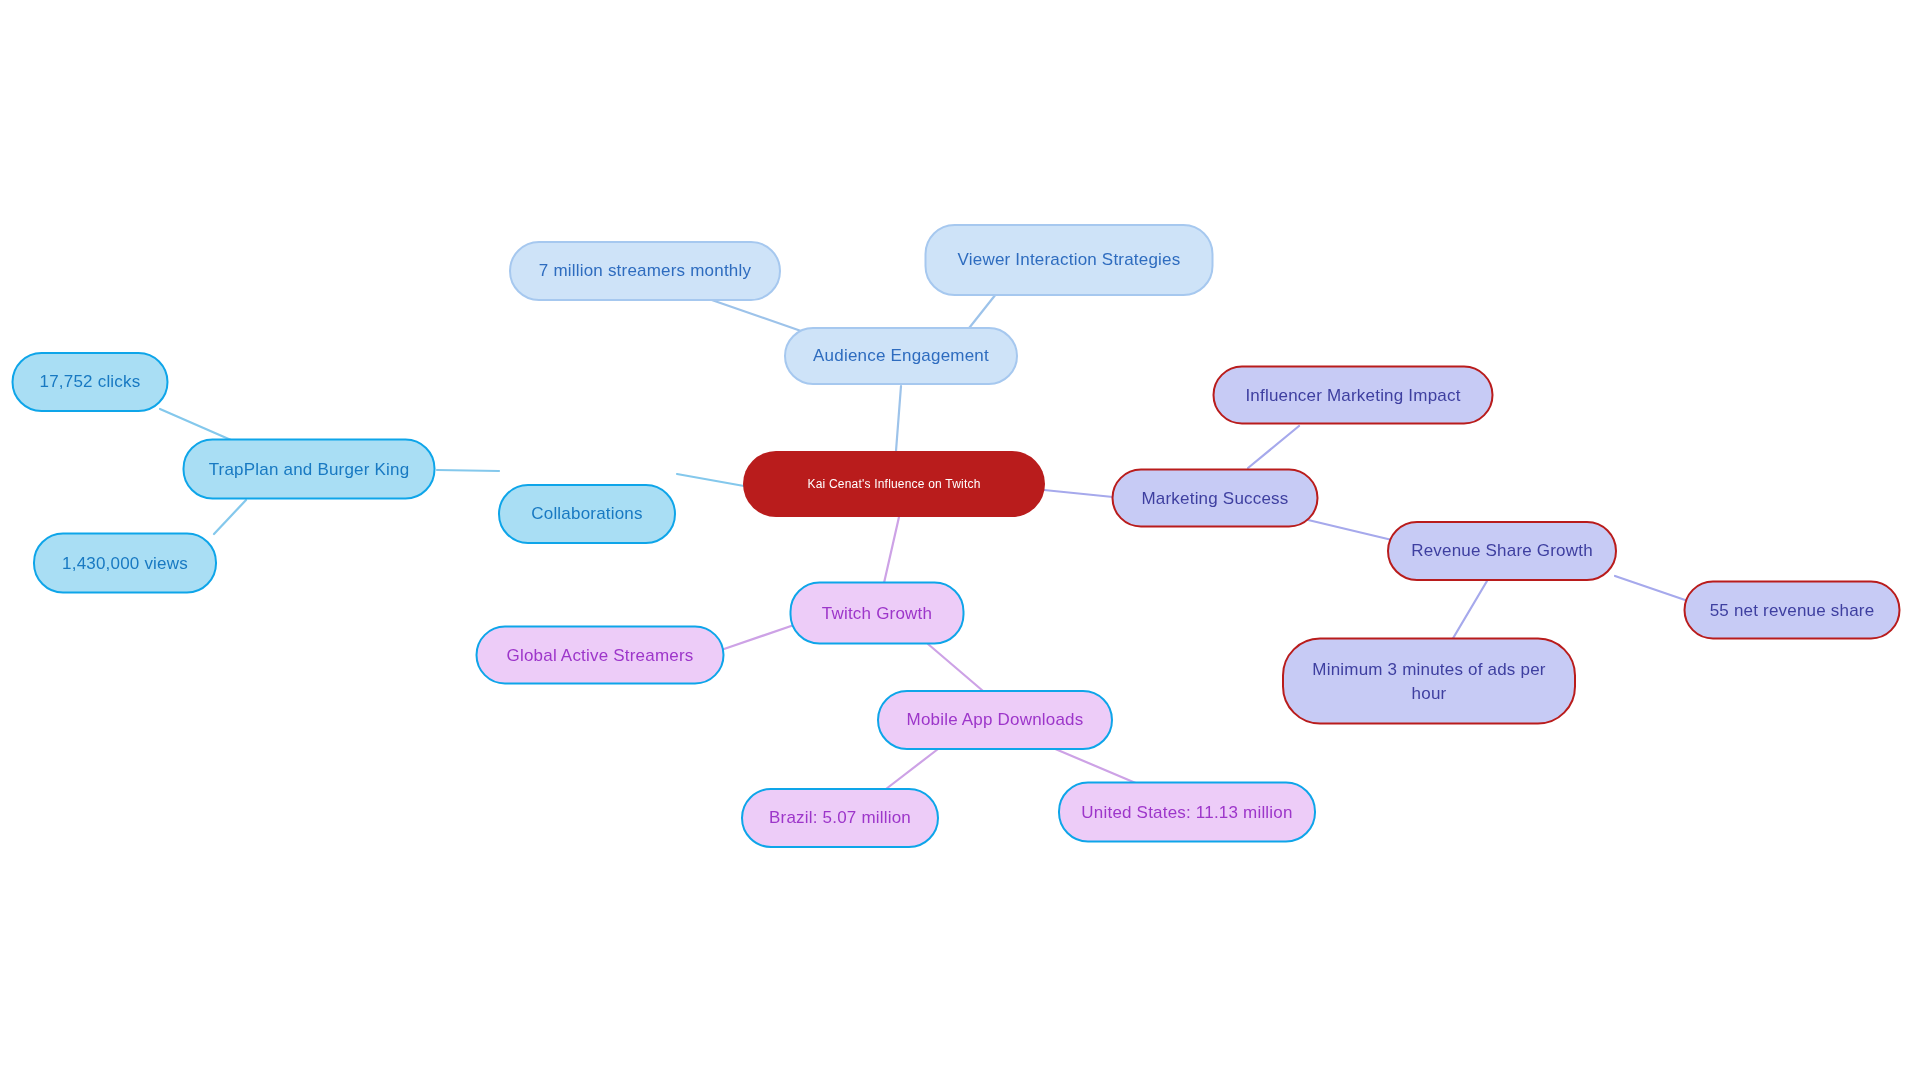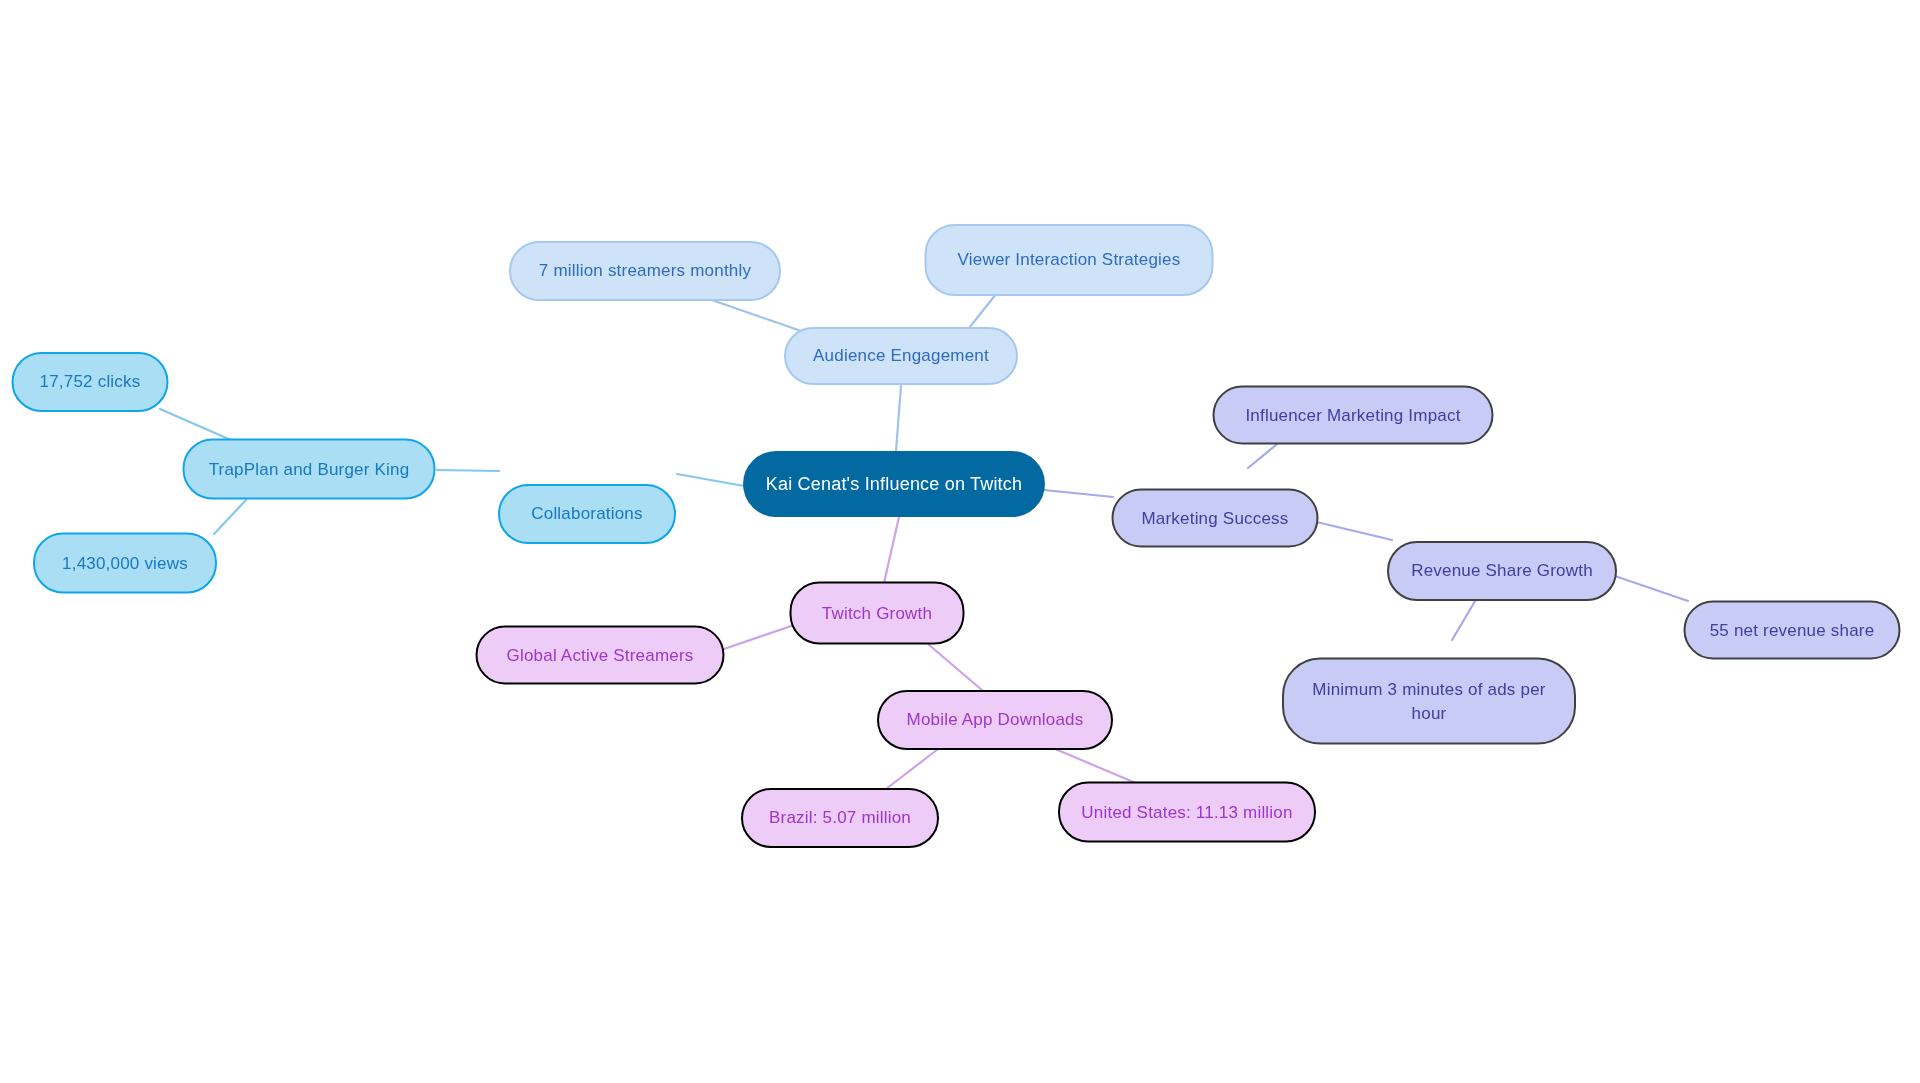--- a/index.html
+++ b/index.html
@@ -26,46 +26,45 @@
     font-size: 17px;
     font-weight: 500;
     letter-spacing: 0.2px;
     padding: 0 16px;
     white-space: nowrap;
     cursor: pointer;
   }
   .node.wrap { white-space: normal; line-height: 1.4; border-radius: 38px; }
 
   .node-root {
-    background: #0369a1;
+    background: #b91c1c;
     color: #ffffff;
     border-radius: 33px;
-    font-size: 18px;
+    font-size: 12px;
     font-weight: 400;
     z-index: 2;
   }
   .b-audience {
     background: #cee3f8;
     border: 2px solid #a6c8ef;
     color: #2e6cbf;
   }
   .b-collab {
     background: #a9def4;
     border: 2px solid #0ea5e9;
     color: #1879c2;
   }
   .b-marketing {
     background: #c7cbf5;
-    border: 2px solid #404040;
+    border: 2px solid #b91c1c;
     color: #3e3fa0;
-    margin-top: 20px;
   }
   .b-growth {
     background: #edccf8;
-    border: 2px solid #000000;
+    border: 2px solid #0ea5e9;
     color: #9d36ca;
   }
 </style>
 </head>
 <body>
 
 <div class="canvas">
 
   <svg class="edges">
     <line class="edge-audience" x1="896" y1="451" x2="901" y2="386"></line>

